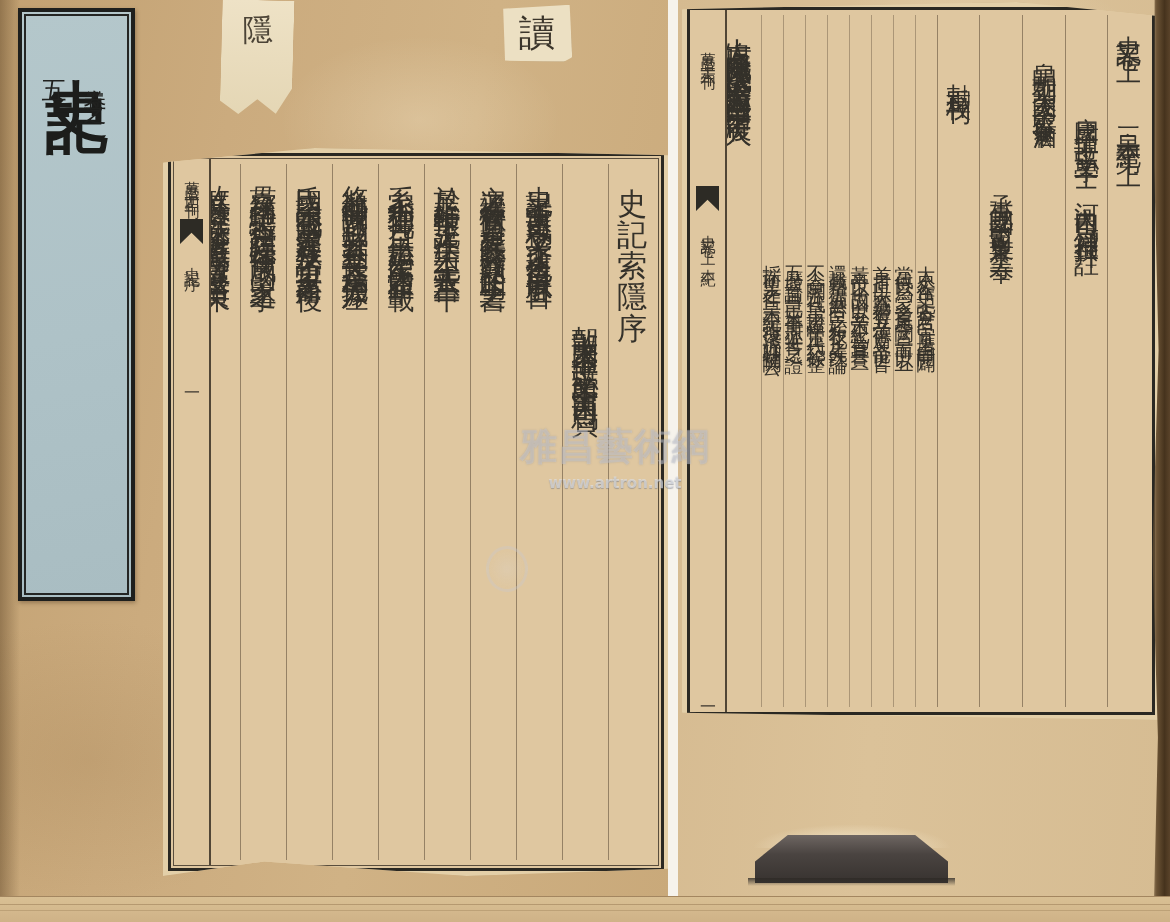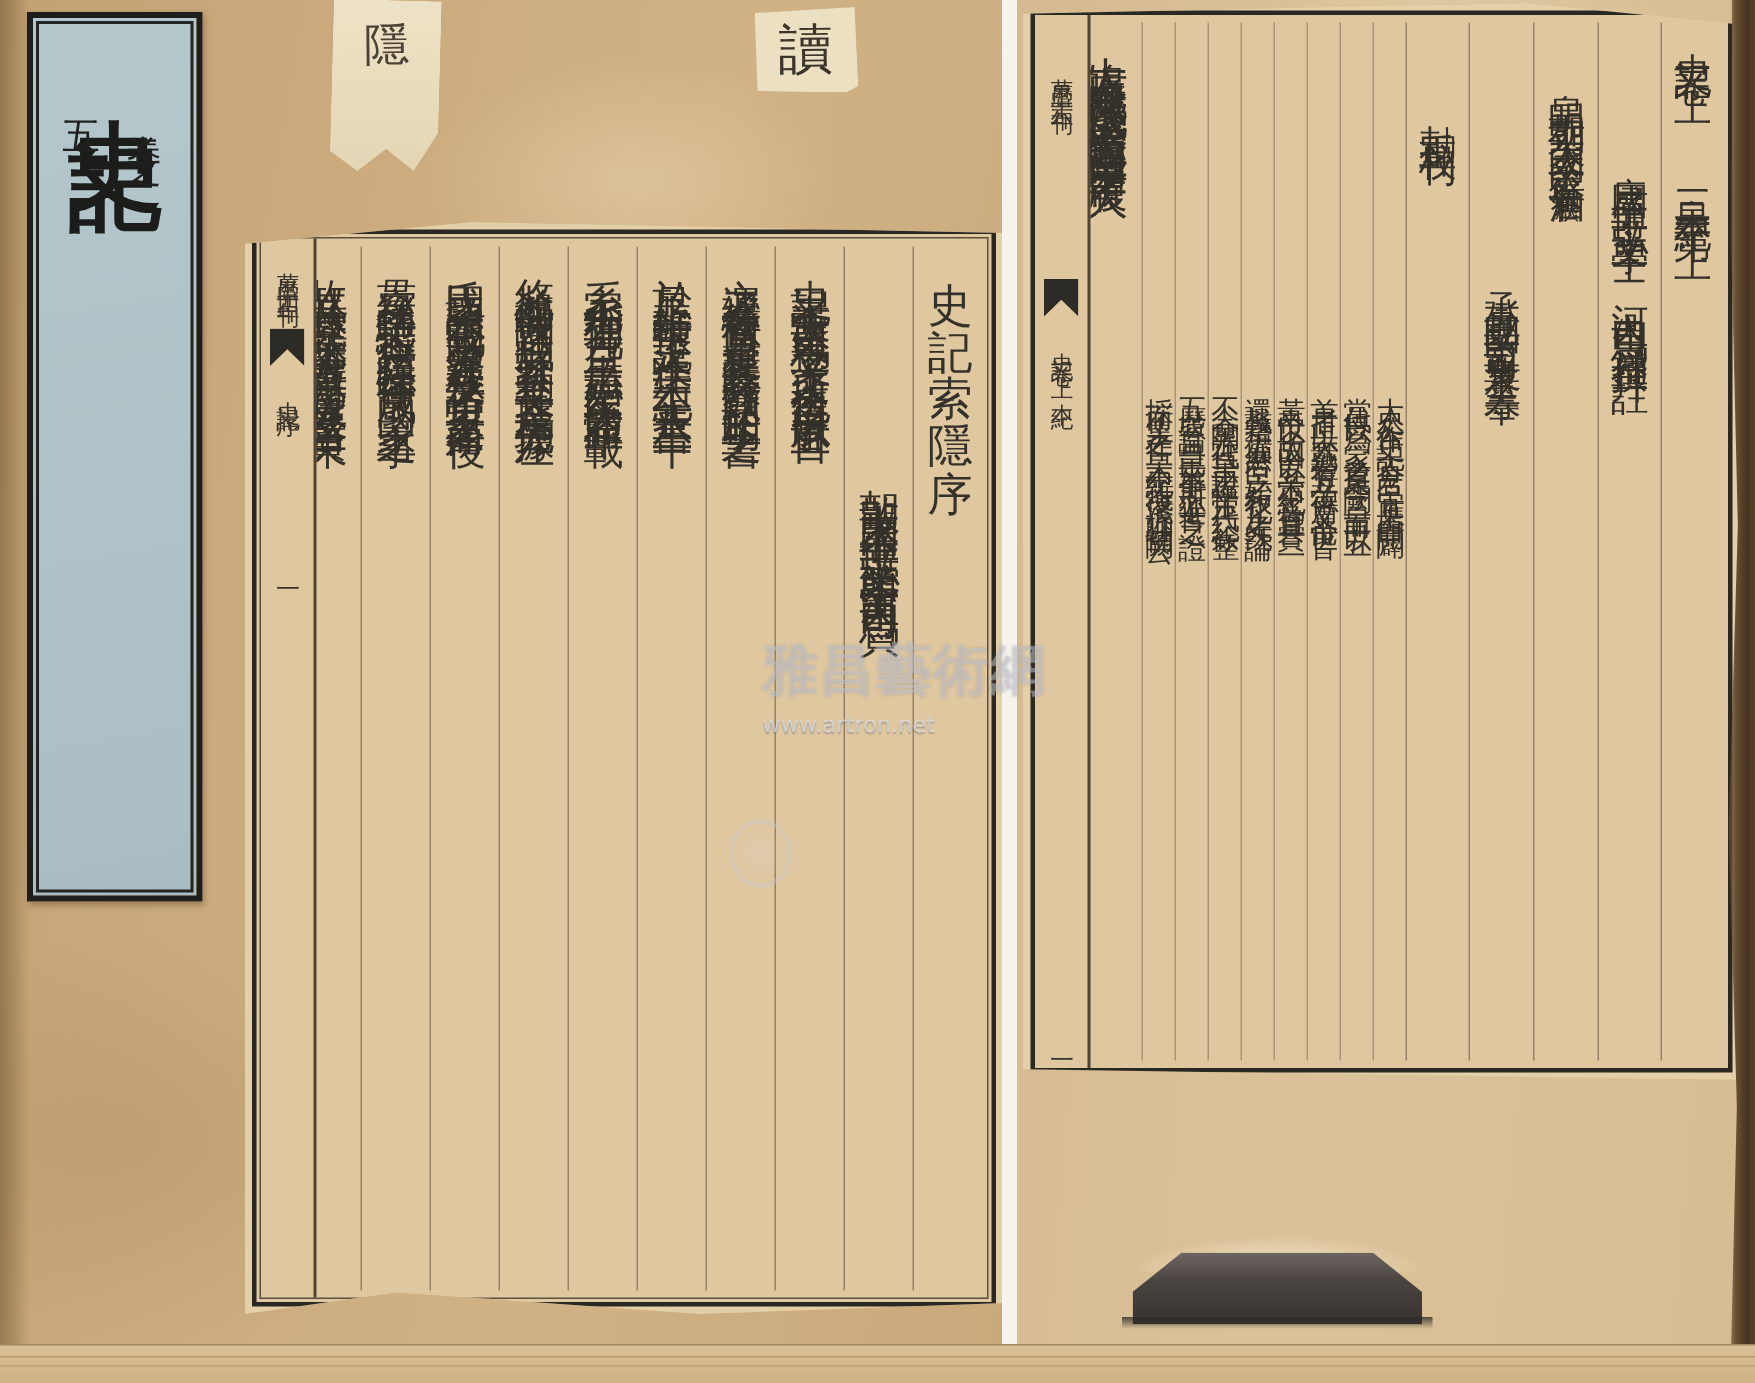--- a/index.html
+++ b/index.html
@@ -100,25 +100,25 @@
   .rp .col .sm { font-size:17px; letter-spacing:3px; }
 
   .darkbar-halo { position:absolute; left:752px; top:824px; width:200px; height:24px;
     background:radial-gradient(ellipse at 50% 100%, rgba(250,240,215,.9), rgba(250,240,215,0) 70%); }
   .darkbar { position:absolute; left:755px; top:835px; width:193px; height:48px;
     background:linear-gradient(#6e6662, #4a4441 40%, #37322f);
     clip-path:polygon(17% 0,83% 0,100% 55%,100% 100%,0 100%,0 55%); }
   .darkbar-base { position:absolute; left:748px; top:878px; width:207px; height:8px;
     background:linear-gradient(#2e2a26, rgba(46,42,38,0)); opacity:.8; }
 
-  .watermark { position:absolute; left:508px; top:422px; width:214px; 
+  .watermark { position:absolute; left:508px; top:422px; width:214px; text-align:center;
     pointer-events:none; }
   .wm-logo { font-size:37px; font-weight:bold; letter-spacing:1px;
     color:rgba(205,208,216,.42); text-shadow:0 0 2px rgba(120,125,140,.35); white-space:nowrap; }
-  .wm-url { margin-top:2px; font-size:15px; font-weight:normal;
+  .wm-url { margin-top:2px; font-size:15px; font-weight:bold;
     font-family:"DejaVu Sans","Liberation Sans",sans-serif;
     color:rgba(225,228,235,.6); text-shadow:0 1px 1px rgba(110,115,130,.5); }
   .wm-seal { position:absolute; left:486px; top:546px; width:42px; height:46px;
     border:3px solid rgba(200,200,205,.35); border-radius:50%;
     background:radial-gradient(circle, rgba(220,220,225,.2), transparent 70%); }
 </style>
 </head>
 <body>
 
 <div class="photo">

